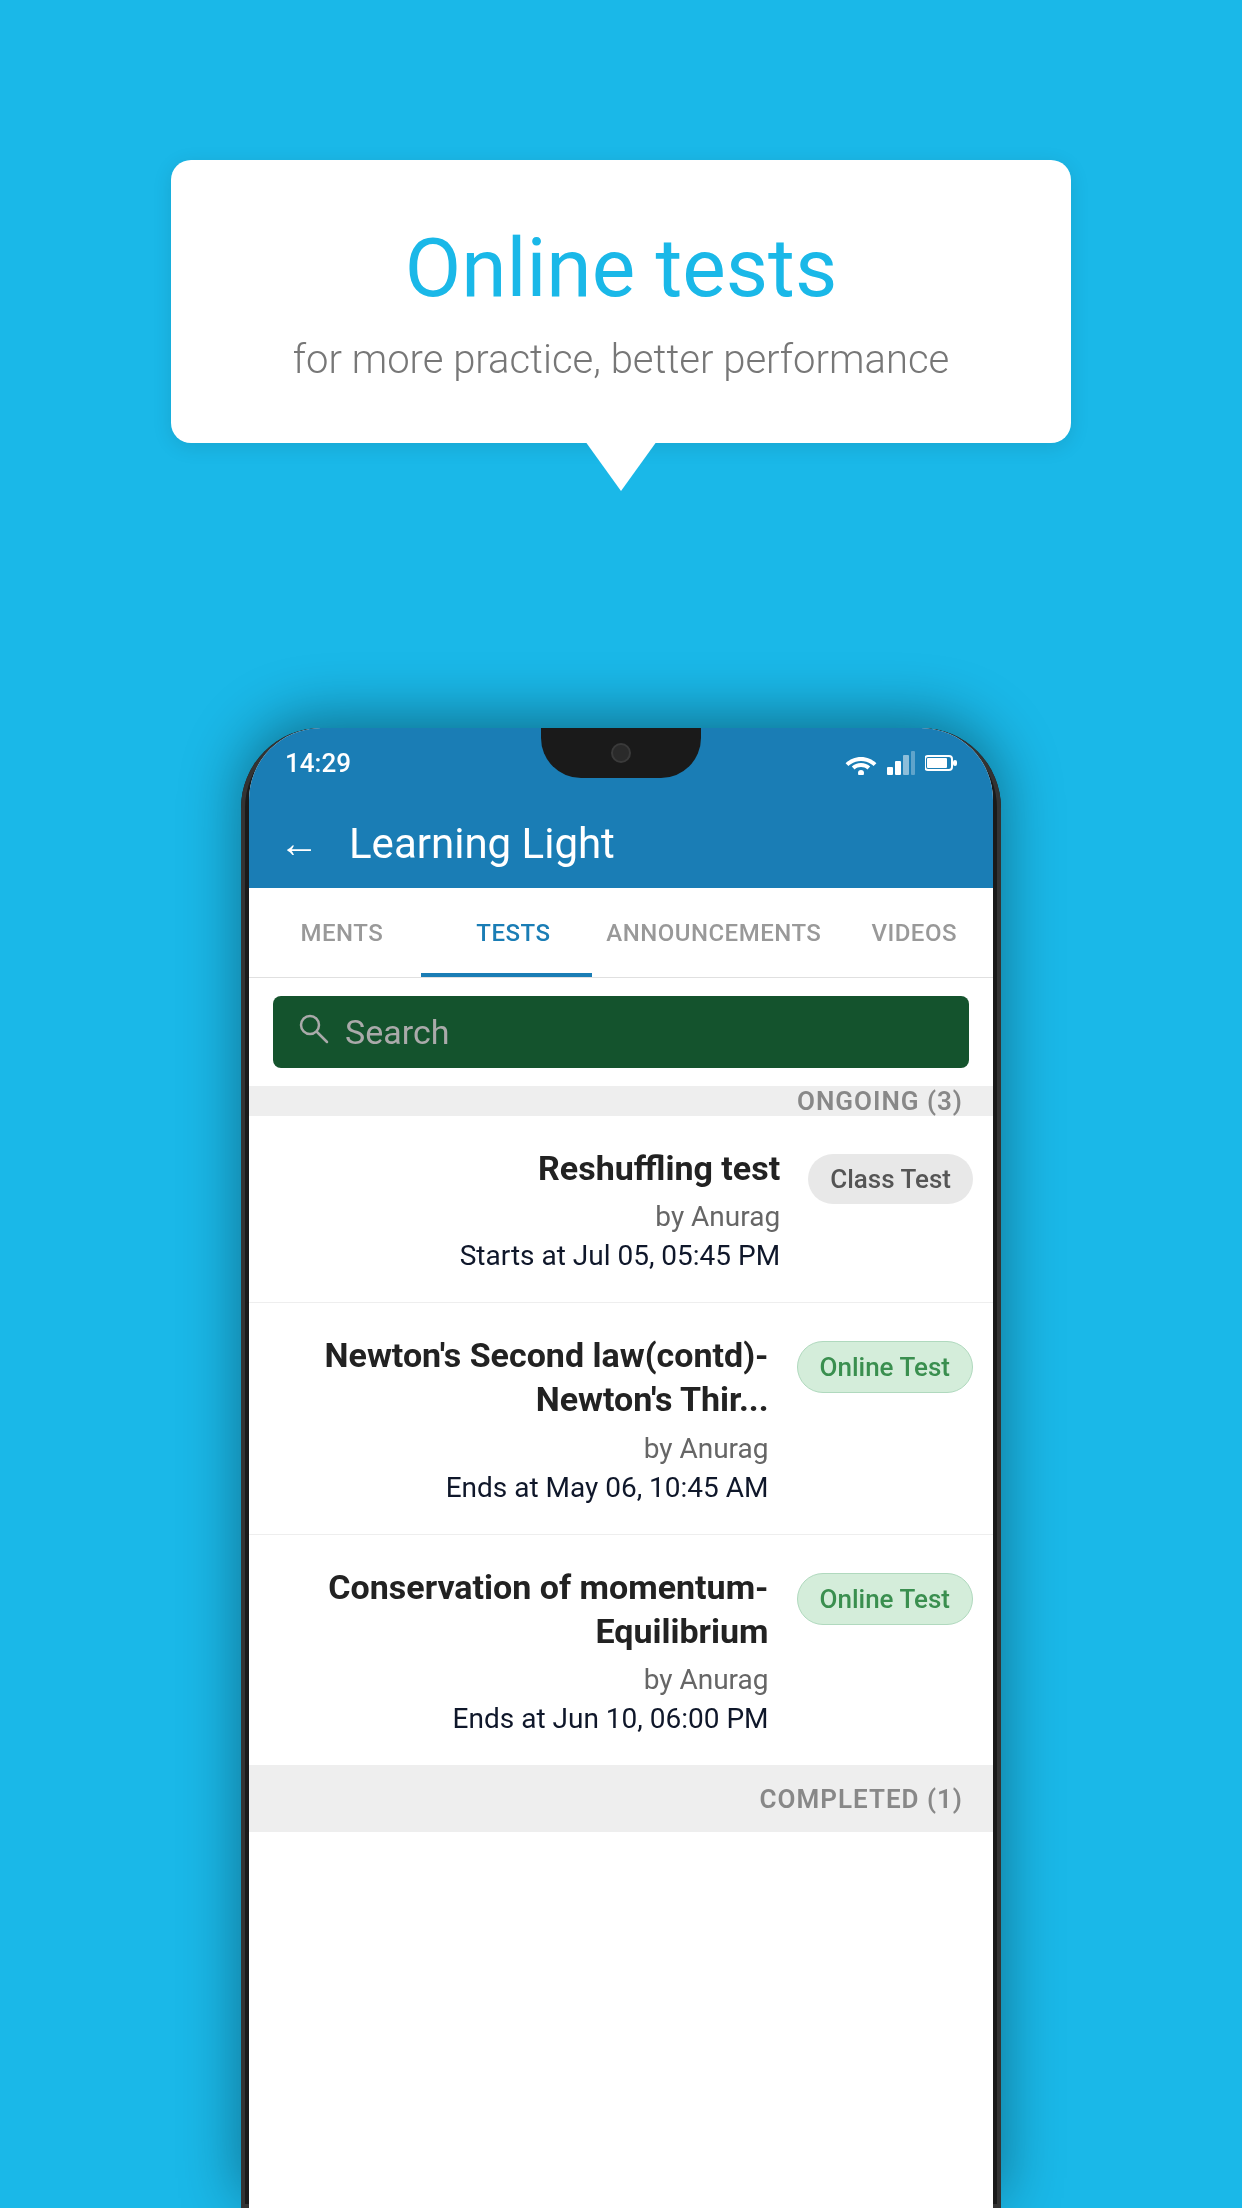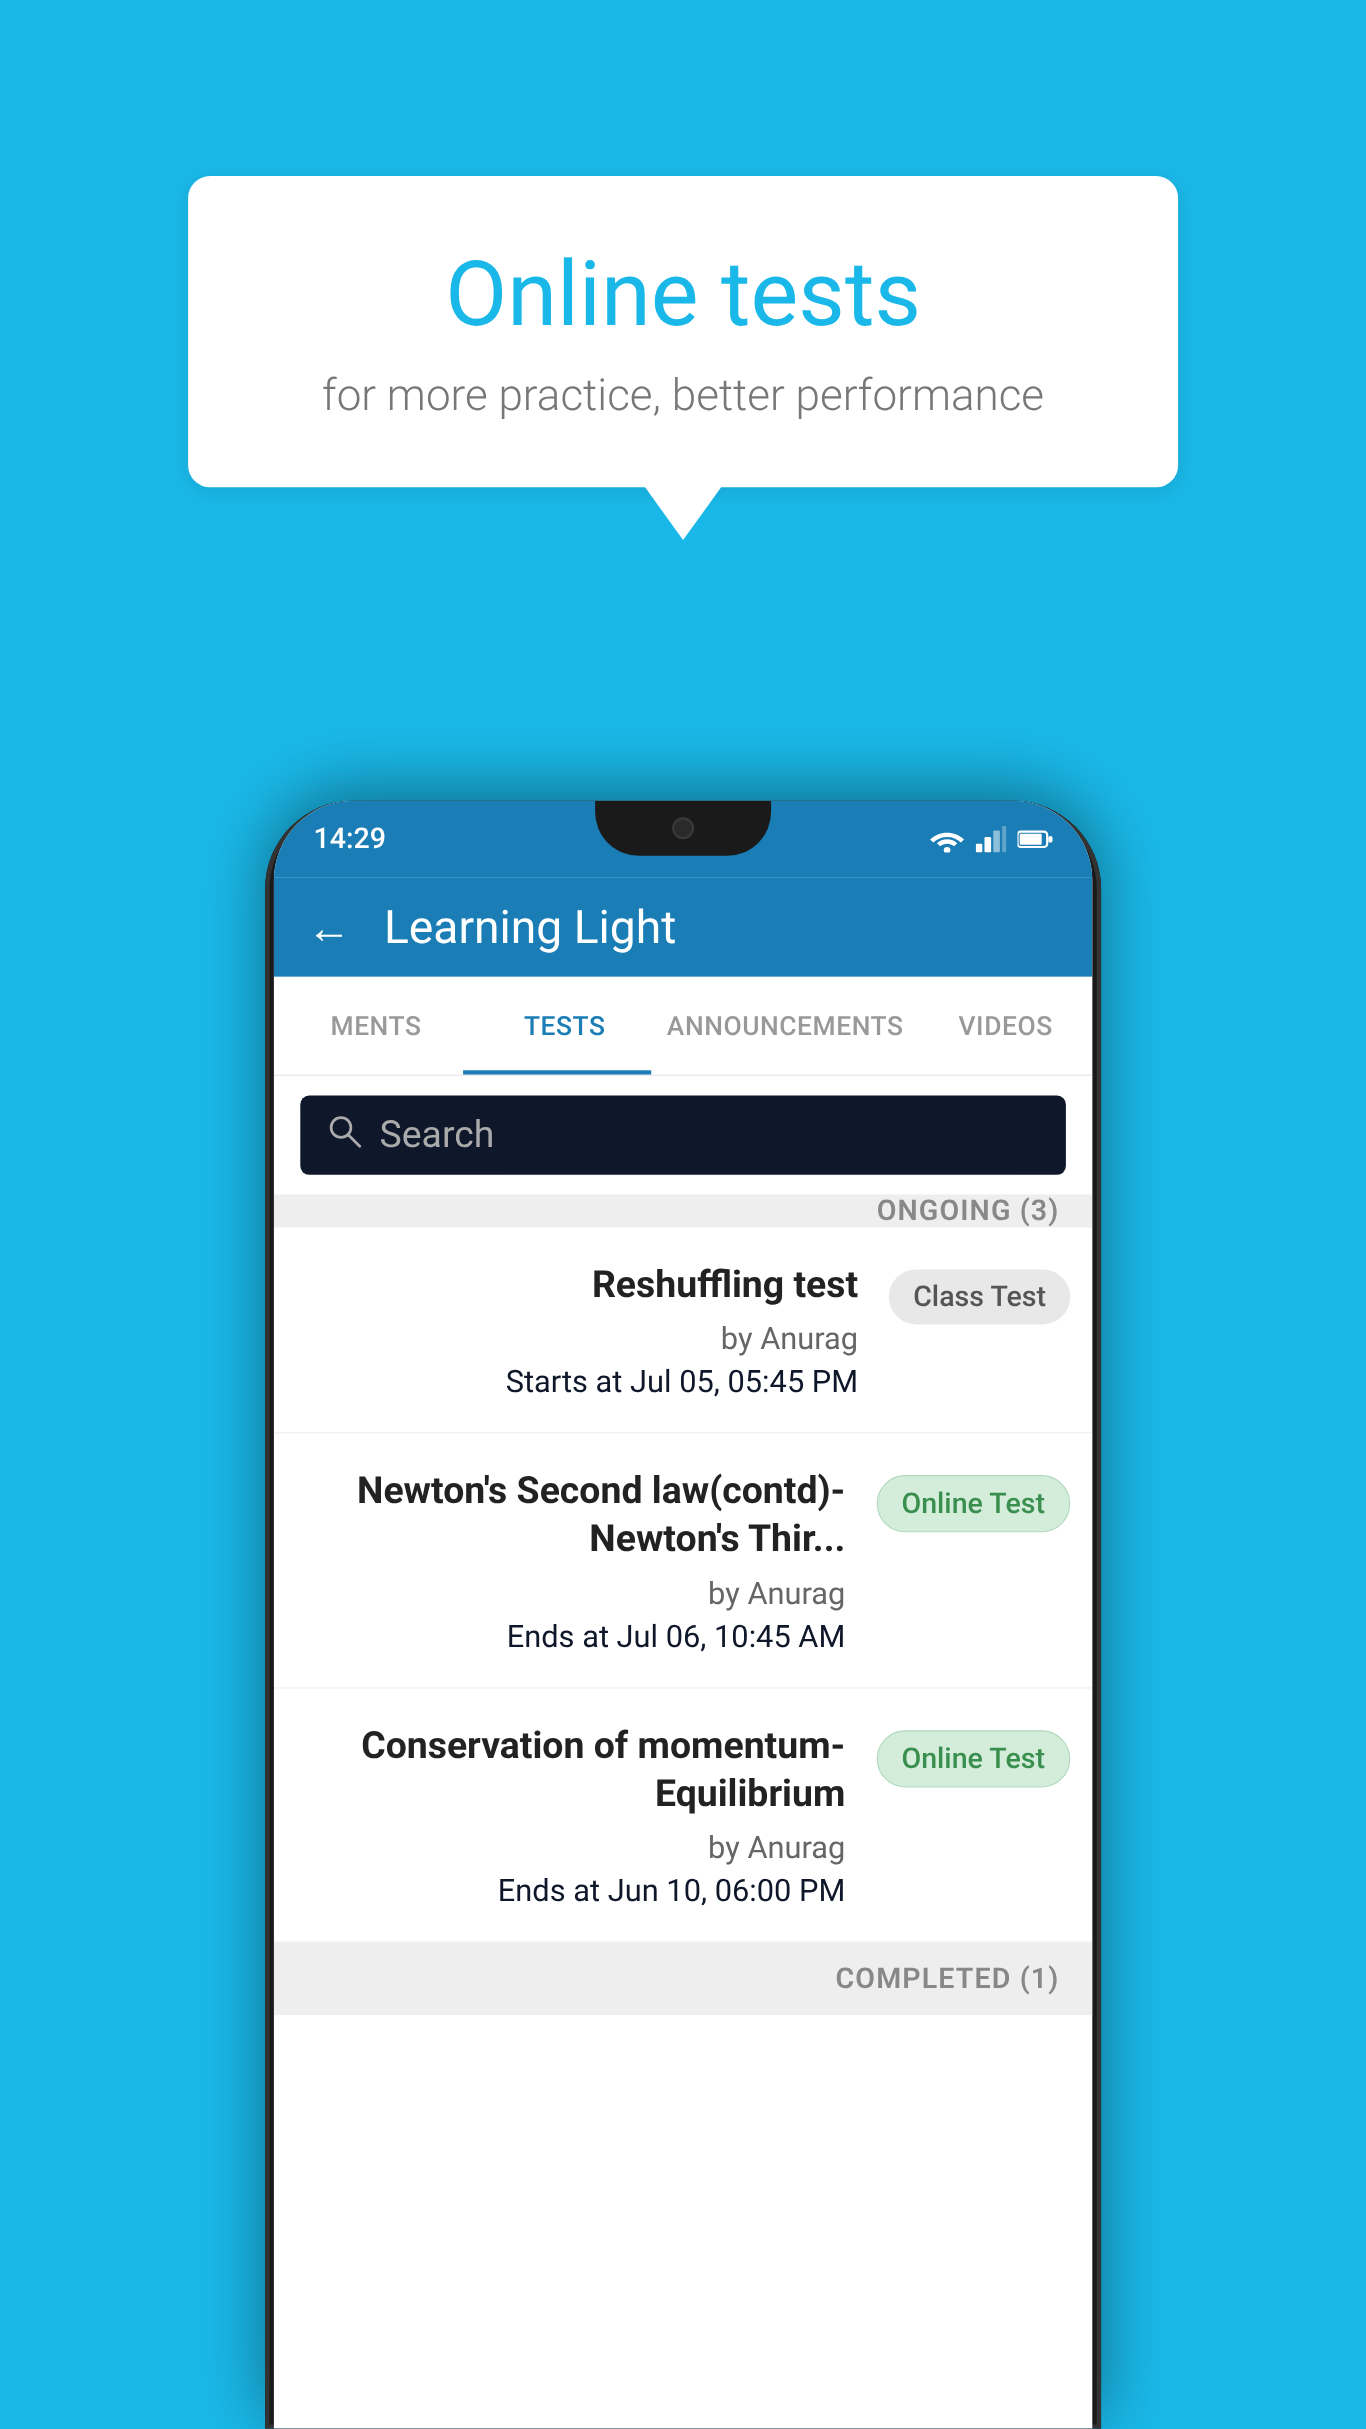--- a/index.html
+++ b/index.html
@@ -192,21 +192,21 @@
     }
 
     
     .search-container {
       background: white;
       padding: 18px 24px;
       margin: 0;
     }
 
     .search-bar {
-      background: #0f172a;
+      background: #14532d;
       border-radius: 8px;
       height: 72px;
       display: flex;
       align-items: center;
       padding: 0 24px;
       gap: 16px;
     }
 
     .search-icon {
       color: #aaa;
@@ -408,21 +408,21 @@
                 <div class="test-author">by Anurag</div>
                 <div class="test-time">Starts at  Jul 05, 05:45 PM</div>
               </div>
               <div class="test-badge badge-class">Class Test</div>
             </div>
 
             <div class="test-item">
               <div class="test-item-content">
                 <div class="test-title">Newton's Second law(contd)-Newton's Thir...</div>
                 <div class="test-author">by Anurag</div>
-                <div class="test-time">Ends at  Jul 06, 10:45 AM</div>
+                <div class="test-time">Ends at  May 06, 10:45 AM</div>
               </div>
               <div class="test-badge badge-online">Online Test</div>
             </div>
 
             <div class="test-item">
               <div class="test-item-content">
                 <div class="test-title">Conservation of momentum-Equilibrium</div>
                 <div class="test-author">by Anurag</div>
                 <div class="test-time">Ends at  Jun 10, 06:00 PM</div>
               </div>

